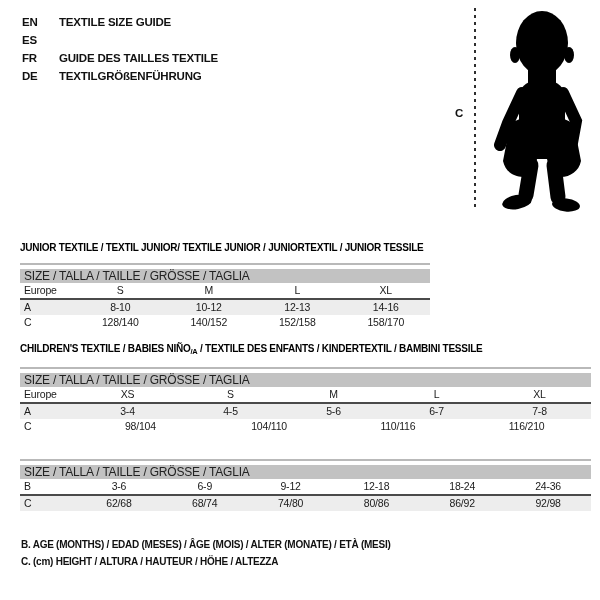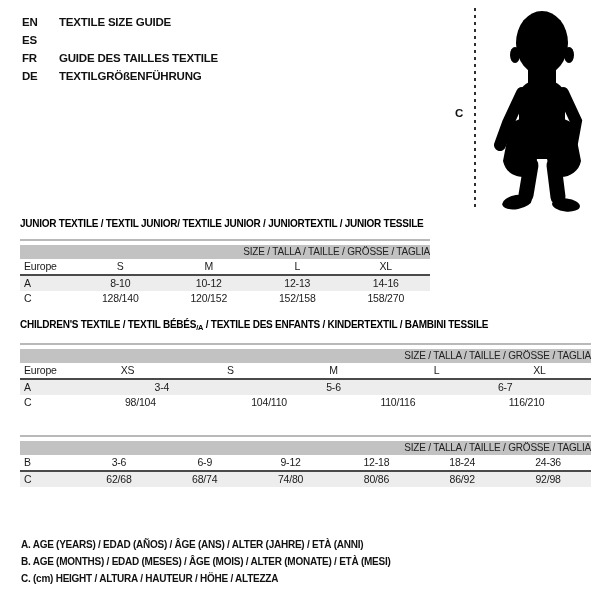--- a/index.html
+++ b/index.html
@@ -15,30 +15,30 @@
   .lang-row{display:flex;height:18px;line-height:18px;font-weight:bold;font-size:11.5px;letter-spacing:-0.2px;color:#111;}
   .lang-code{width:37px;}
 
   
   .dash-line{position:absolute;left:474px;top:8px;width:2px;height:200px;
     background:repeating-linear-gradient(to bottom,#2e2e2e 0 3px,transparent 3px 7px);}
   .c-label{position:absolute;left:455px;top:107px;font-size:11.5px;font-weight:bold;color:#111;}
   .baby-svg{position:absolute;left:486px;top:5px;}
 
   
-  .section{position:absolute;left:20px;}
+  .section{position:absolute;left:20px;margin-top:24px;}
   #sec-junior{top:217px;width:410px;}
   #sec-children{top:318px;width:571px;}
   #sec-babies{top:426px;width:571px;}
 
   .table-title{font-weight:bold;font-size:10px;letter-spacing:-0.25px;line-height:13px;color:#000;white-space:nowrap;}
   .table-title .sub{font-size:7.5px;vertical-align:-2px;}
   .table-box{margin-top:9px;}
   .top-rule{height:2px;background:var(--toprule);margin-bottom:4px;}
-  .size-bar{height:14px;line-height:14px;background:var(--bar);font-size:10px;letter-spacing:-0.2px;padding-left:4px;color:#222;text-align:right;}
+  .size-bar{height:14px;line-height:14px;background:var(--bar);font-size:12px;letter-spacing:-0.2px;padding-left:4px;color:#222;}
   .t-row{display:flex;height:15px;line-height:15px;font-size:10.5px;letter-spacing:-0.2px;color:#1a1a1a;}
   .t-row.shaded{background:var(--shade);}
   .t-label{width:52px;padding-left:4px;flex:none;}
   .t-cell{flex:1;text-align:center;}
   .dark-rule{height:1.5px;background:var(--darkrule);}
 
   
   .footnotes{position:absolute;left:21px;top:536px;}
   .footnote{height:17px;line-height:17px;font-weight:bold;font-size:10px;letter-spacing:-0.25px;color:#111;white-space:nowrap;}
 </style>
@@ -102,47 +102,49 @@
         <div class="t-row shaded">
           <span class="t-label">A</span>
           <span class="t-cell">8-10</span>
           <span class="t-cell">10-12</span>
           <span class="t-cell">12-13</span>
           <span class="t-cell">14-16</span>
         </div>
         <div class="t-row">
           <span class="t-label">C</span>
           <span class="t-cell">128/140</span>
-          <span class="t-cell">120/152</span>
+          <span class="t-cell">140/152</span>
           <span class="t-cell">152/158</span>
-          <span class="t-cell">158/270</span>
+          <span class="t-cell">158/170</span>
         </div>
       </div>
     </section>
   <section id="sec-children" class="section">
       <div class="table-title">
-        <div><span>CHILDREN'S TEXTILE / TEXTIL BÉBÉS</span><span class="sub">/A</span><span> / TEXTILE DES ENFANTS / KINDERTEXTIL / BAMBINI TESSILE</span></div>
+        <div><span>CHILDREN'S TEXTILE / BABIES NIÑO</span><span class="sub">/A</span><span> / TEXTILE DES ENFANTS / KINDERTEXTIL / BAMBINI TESSILE</span></div>
       </div>
       <div class="table-box">
         <div class="top-rule"></div>
         <div class="size-bar">SIZE / TALLA / TAILLE / GRÖSSE / TAGLIA</div>
         <div class="t-row">
           <span class="t-label">Europe</span>
           <span class="t-cell">XS</span>
           <span class="t-cell">S</span>
           <span class="t-cell">M</span>
           <span class="t-cell">L</span>
           <span class="t-cell">XL</span>
         </div>
         <div class="dark-rule"></div>
         <div class="t-row shaded">
           <span class="t-label">A</span>
           <span class="t-cell">3-4</span>
+          <span class="t-cell">4-5</span>
           <span class="t-cell">5-6</span>
           <span class="t-cell">6-7</span>
+          <span class="t-cell">7-8</span>
         </div>
         <div class="t-row">
           <span class="t-label">C</span>
           <span class="t-cell">98/104</span>
           <span class="t-cell">104/110</span>
           <span class="t-cell">110/116</span>
           <span class="t-cell">116/210</span>
         </div>
       </div>
     </section>
@@ -166,18 +168,17 @@
           <span class="t-cell">68/74</span>
           <span class="t-cell">74/80</span>
           <span class="t-cell">80/86</span>
           <span class="t-cell">86/92</span>
           <span class="t-cell">92/98</span>
         </div>
       </div>
     </section>
 
   <div class="footnotes">
-    <div class="footnote">A. AGE (YEARS) / EDAD (AÑOS) / ÂGE (ANS) / ALTER (JAHRE) / ETÀ (ANNI)</div>
     <div class="footnote">B. AGE (MONTHS) / EDAD (MESES) / ÂGE (MOIS) / ALTER (MONATE) / ETÀ (MESI)</div>
     <div class="footnote">C. (cm) HEIGHT / ALTURA / HAUTEUR / HÖHE / ALTEZZA</div>
   </div>
 
 </div>
 
 </body></html>

